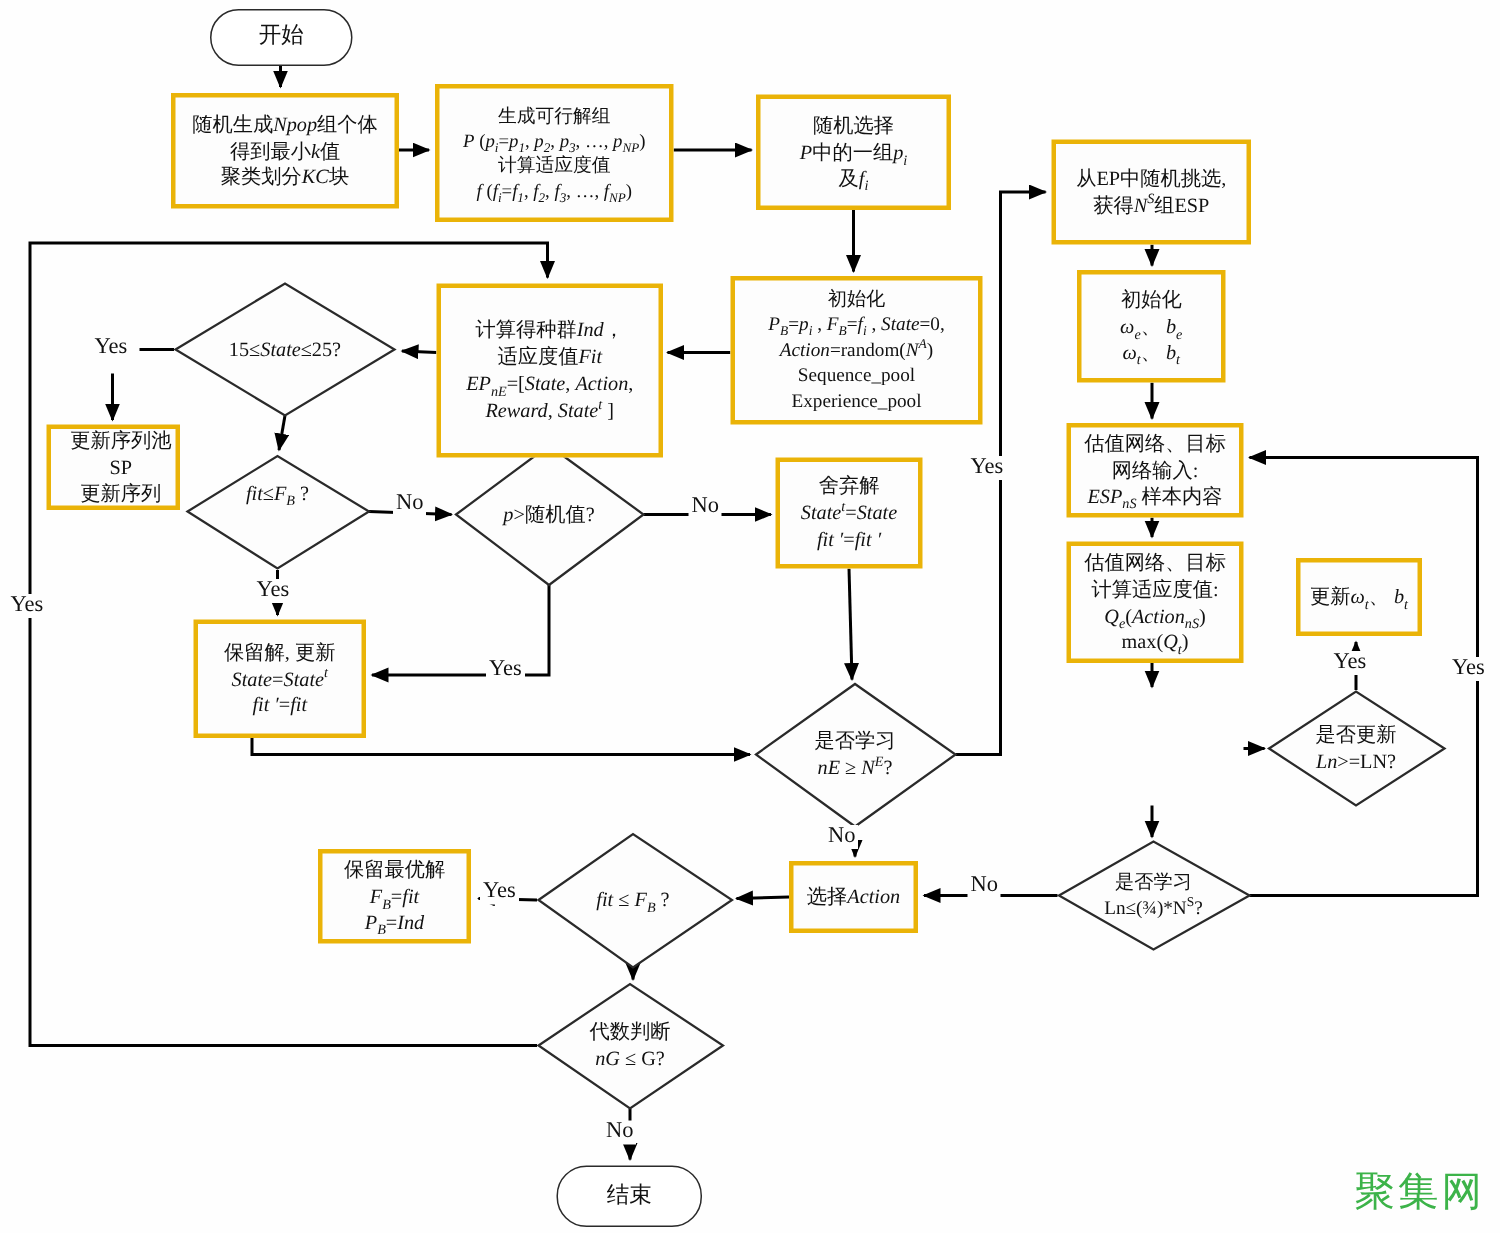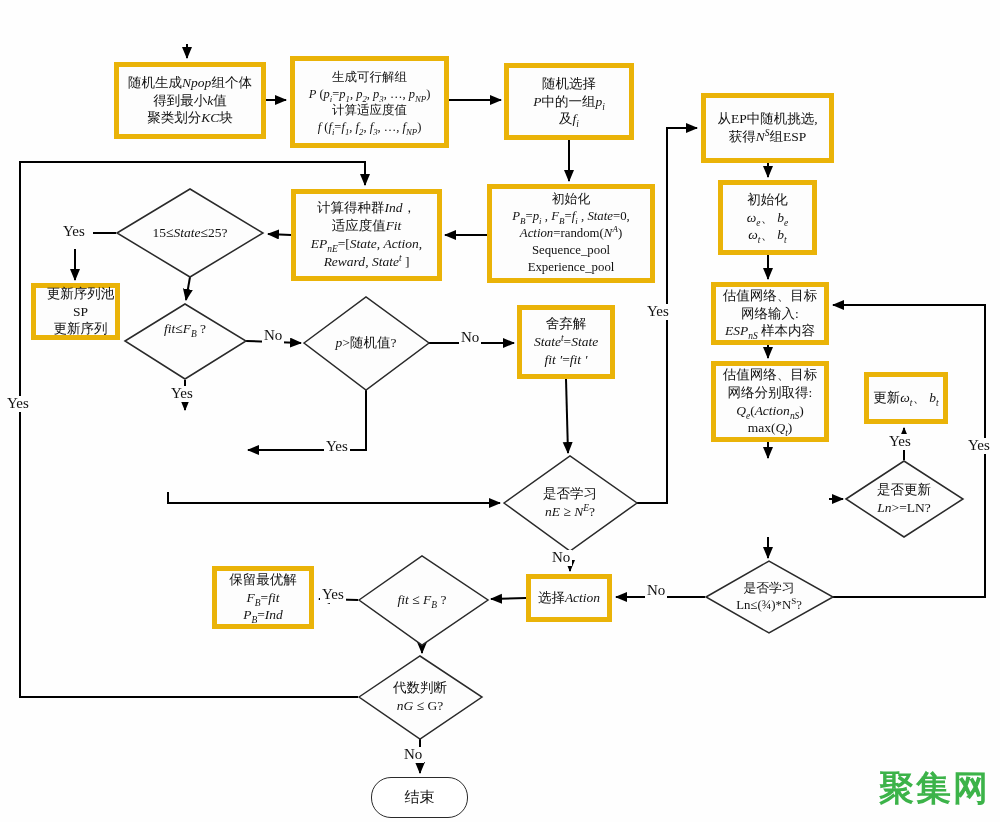--- a/index.html
+++ b/index.html
@@ -1,31 +1,31 @@
 <!DOCTYPE html>
 <html><head>
 <meta charset="utf-8">
 <style>
   html,body{margin:0;padding:0;background:#fff;}
   #canvas{position:relative;width:1000px;height:822px;background:#fefefe;overflow:hidden;
           font-family:"Liberation Serif","DejaVu Serif",serif;color:#111;}
   #wires{position:absolute;left:0;top:0;width:1000px;height:822px;}
   .node{position:absolute;display:flex;flex-direction:column;justify-content:center;align-items:center;
         text-align:center;font-size:13.5px;line-height:1.32;background:#fdfdfd;
-        border:5px solid #eab308;box-sizing:border-box;padding:2px 3px;}
+        border:3px solid #eab308;box-sizing:border-box;padding:2px 3px;}
   .node .ln{white-space:nowrap;}
   .terminal{border:1.5px solid #2a2a2a;border-radius:20px;background:#fff;font-size:15px;}
   .dlabel{position:absolute;display:flex;flex-direction:column;justify-content:center;align-items:center;
         text-align:center;font-size:13.5px;line-height:1.35;background:transparent;border:none;}
   .dlabel .ln{white-space:nowrap;}
   .elabel{position:absolute;background:#fefefe;padding:0 2px;font-size:15px;line-height:1.05;text-align:right;}
   sub,sup{font-size:0.7em;line-height:0;}
   i{font-family:"Liberation Serif","DejaVu Serif",serif;}
   #watermark{position:absolute;right:10px;bottom:10px;font-family:"Liberation Sans","DejaVu Sans",sans-serif;
-        font-weight:bold;font-size:35px;color:#3cb349;letter-spacing:2px;}
+        font-weight:normal;font-size:27px;color:#3cb349;letter-spacing:2px;}
 </style>
 </head>
 <body>
 
 <div id="canvas">
 
   <svg id="wires" width="1000" height="822" viewBox="0 0 1000 822">
     <defs>
       <marker id="arr" markerUnits="userSpaceOnUse" markerWidth="14" markerHeight="12" refX="11" refY="5" orient="auto">
         <path d="M0,0 L12,5 L0,10 z" fill="#000"></path>
@@ -69,20 +69,23 @@
       <polygon points="125,341 185,304 246,341 185,379"></polygon>
       <polygon points="304,343 366,297 429,343 366,390"></polygon>
       <polygon points="504,503 570,456 637,503 570,551"></polygon>
       <polygon points="846,499 904,461 963,499 904,537"></polygon>
       <polygon points="706,597 769,561 833,597 769,633"></polygon>
       <polygon points="359,600 422,556 488,600 422,645"></polygon>
       <polygon points="359,697 420,656 482,697 420,739"></polygon>
     </g>
   </svg>
 
+  <div class="node terminal" style="left:140px;top:6px;width:95px;height:38px;">
+      <div class="ln">开始</div>
+    </div>
 
   <div class="node" style="left:114px;top:62px;width:152px;height:77px;">
       <div class="ln">随机生成<i>Npop</i>组个体</div>
       <div class="ln">得到最小<i>k</i>值</div>
       <div class="ln">聚类划分<i>KC</i>块</div>
     </div>
 
   <div class="node" style="left:290px;top:56px;width:159px;height:92px;font-size:12.5px;">
       <div class="ln">生成可行解组</div>
       <div class="ln"><i>P</i> (<i>p<sub>i</sub></i>=<i>p<sub>1</sub></i>, <i>p<sub>2</sub></i>, <i>p<sub>3</sub></i>, …, <i>p<sub>NP</sub></i>)</div>
@@ -102,21 +105,21 @@
     </div>
 
   <div class="node" style="left:487px;top:184px;width:168px;height:99px;font-size:12.8px;">
       <div class="ln">初始化</div>
       <div class="ln"><i>P<sub>B</sub></i>=<i>p<sub>i</sub></i> , <i>F<sub>B</sub></i>=<i>f<sub>i</sub></i> , <i>State</i>=0,</div>
       <div class="ln"><i>Action</i>=random(<i>N<sup>A</sup></i>)</div>
       <div class="ln">Sequence_pool</div>
       <div class="ln">Experience_pool</div>
     </div>
 
-  <div class="node" style="left:291px;top:189px;width:151px;height:92px;">
+  <div class="node" style="left:291px;top:189px;width:151px;height:116px;">
       <div class="ln">计算得种群<i>Ind</i>，</div>
       <div class="ln">适应度值<i>Fit</i></div>
       <div class="ln"><i>EP<sub>nE</sub></i>=[<i>State</i>, <i>Action</i>,</div>
       <div class="ln"><i>Reward</i>, <i>State<sup>t</sup></i> ]</div>
     </div>
 
   <div class="node" style="left:718px;top:180px;width:99px;height:75px;">
       <div class="ln">初始化</div>
       <div class="ln"><i>ω<sub>e</sub></i>、 <i>b<sub>e</sub></i></div>
       <div class="ln"><i>ω<sub>t</sub></i>、 <i>b<sub>t</sub></i></div>
@@ -127,30 +130,35 @@
       <div class="ln">SP</div>
       <div class="ln">更新序列</div>
     </div>
 
   <div class="node" style="left:517px;top:305px;width:98px;height:74px;">
       <div class="ln">舍弃解</div>
       <div class="ln"><i>State<sup>t</sup></i>=<i>State</i></div>
       <div class="ln"><i>fit ′</i>=<i>fit ′</i></div>
     </div>
 
+  <div class="node" style="left:129px;top:413px;width:115px;height:79px;">
+      <div class="ln">保留解, 更新</div>
+      <div class="ln"><i>State</i>=<i>State<sup>t</sup></i></div>
+      <div class="ln"><i>fit ′</i>=<i>fit</i></div>
+    </div>
 
   <div class="node" style="left:711px;top:282px;width:118px;height:63px;">
       <div class="ln">估值网络、目标</div>
       <div class="ln">网络输入:</div>
       <div class="ln"><i>ESP<sub>nS</sub></i> 样本内容</div>
     </div>
 
   <div class="node" style="left:711px;top:361px;width:118px;height:81px;">
       <div class="ln">估值网络、目标</div>
-      <div class="ln">网络分别取得:</div>
+      <div class="ln">计算适应度值:</div>
       <div class="ln"><i>Q<sub>e</sub></i>(<i>Action<sub>nS</sub></i>)</div>
       <div class="ln">max(<i>Q<sub>t</sub></i>)</div>
     </div>
 
 
   <div class="node" style="left:864px;top:372px;width:84px;height:52px;">
       <div class="ln">更新<i>ω<sub>t</sub></i>、 <i>b<sub>t</sub></i></div>
     </div>
 
   <div class="node" style="left:526px;top:574px;width:86px;height:48px;">

